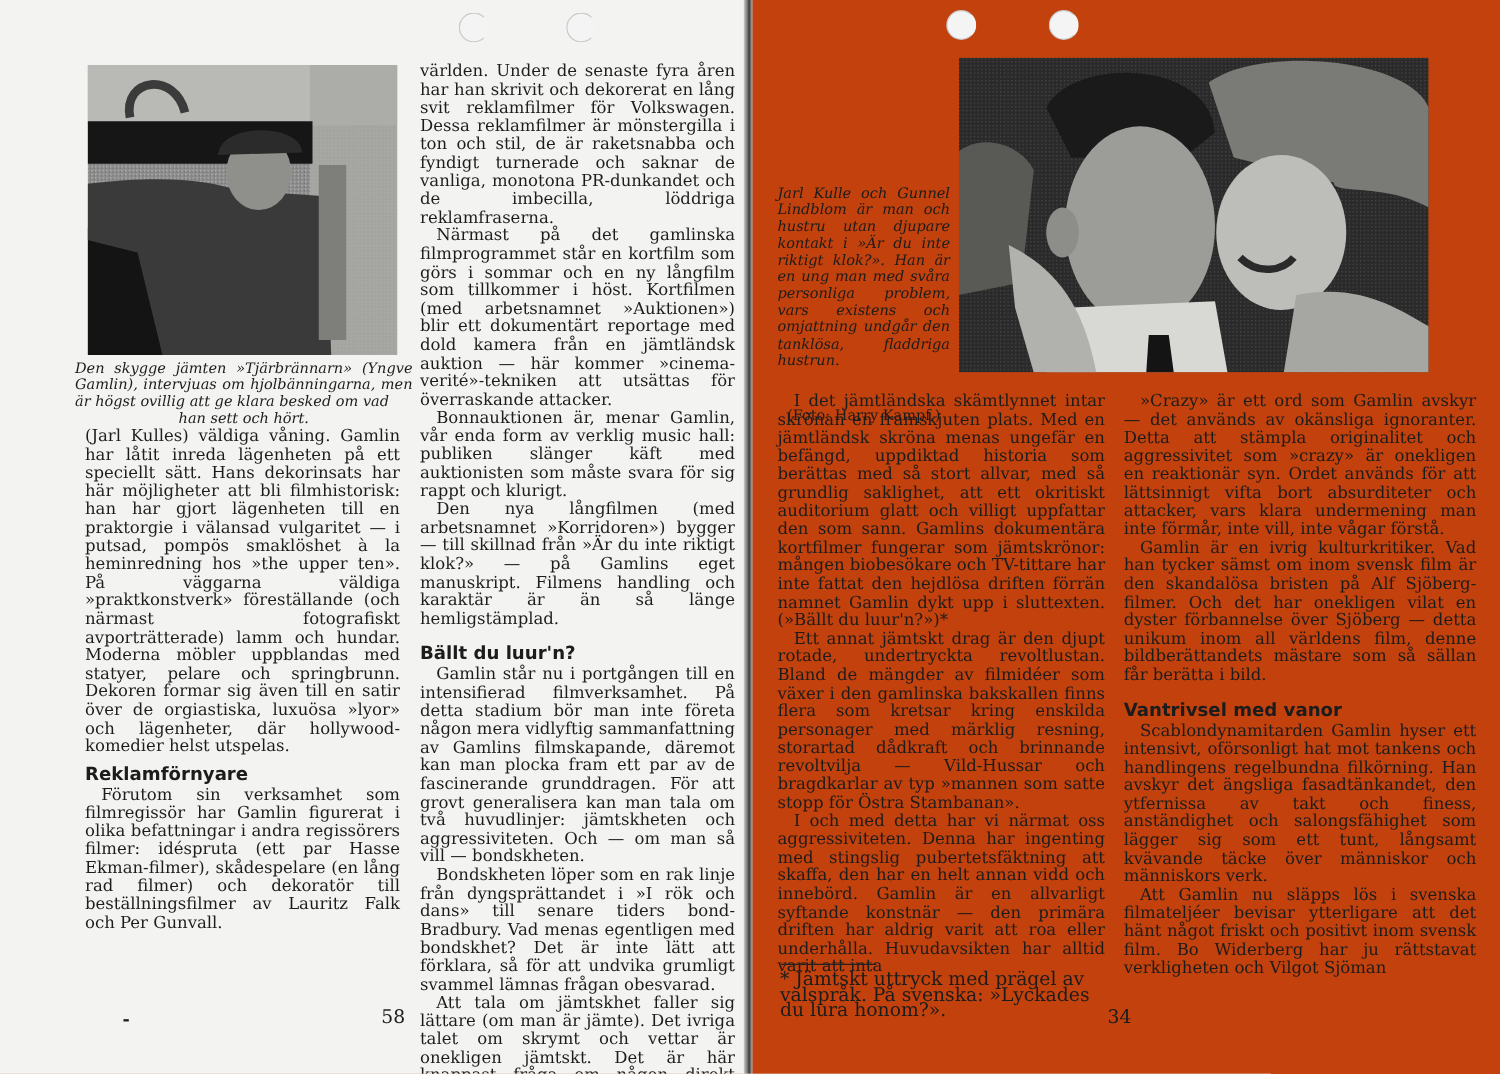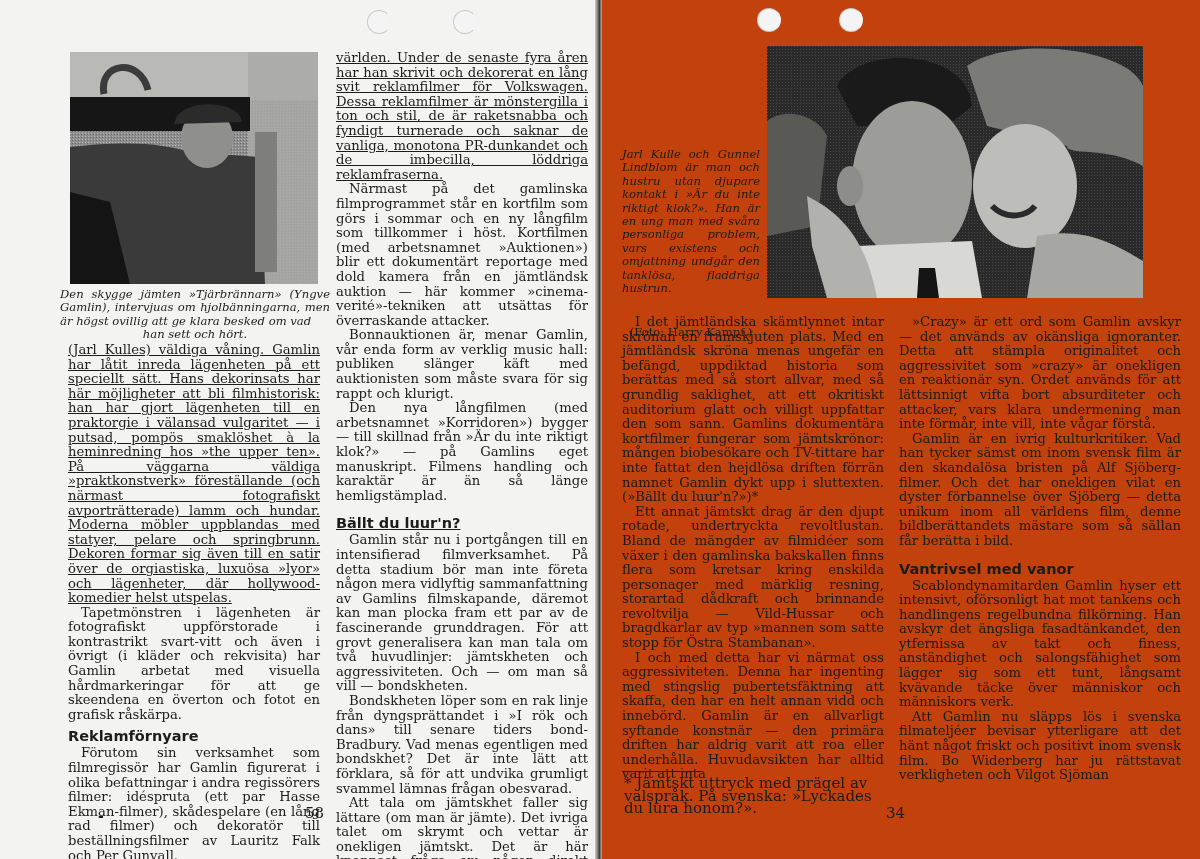--- a/index.html
+++ b/index.html
@@ -14,21 +14,21 @@
   .page.right { left: 602px; width: 708px; background: #c2410c; }
   .spine {
     position: absolute; left: 595px; top: 0; width: 8px; height: 859px;
     background: linear-gradient(90deg, #cfcfcf 0%, #6c6c6c 40%, #3a3a3a 55%, #8a8a8a 75%, #d8d8d8 100%);
   }
   .punch { position: absolute; width: 22px; height: 22px; border-radius: 50%;
     border: 1px solid #c9c9c9; border-right-color: transparent; background: #f4f4f4; }
 
   .col { position: absolute; font-size: 13.2px; line-height: 14.6px; text-align: justify; }
   .col p { margin: 0; text-indent: 13px; }
-  .col p.noindent { text-indent: 0; text-decoration: underline; }
+  .col p.noindent { text-indent: 0; }
   .col h3 {
     font-family: "DejaVu Sans", "Liberation Sans", sans-serif; font-weight: bold;
     font-size: 14.5px; margin: 6px 0 1px 0; line-height: 17px;
   }
   .caption { font-style: italic; font-size: 11.6px; line-height: 13.4px; text-align: justify; position: absolute; }
   .caption .last { text-align: center; display: block; }
   .photo { position: absolute; overflow: hidden; }
   .pageno { position: absolute; font-size: 15px; }
   .footnote-rule { position: absolute; height: 1px; background: #222; }
   .footnote { position: absolute; font-size: 15px; line-height: 12.5px; }
@@ -62,32 +62,31 @@
       <rect x="185" y="80" width="22" height="140" fill="#7e7e7a"></rect>
     </svg>
   </div>
   <div class="caption" style="left:60px; top:288px; width:270px;">
     <span>Den skygge jämten »Tjärbrännarn» (Yngve Gamlin), intervjuas om hjolbänningarna, men är högst ovillig att ge klara besked om vad</span>
     <span class="last">han sett och hört.</span>
   </div>
 
   <div class="col" style="left:68px; top:343px; width:252px;">
     <p class="noindent">(Jarl Kulles) väldiga våning. Gamlin har låtit inreda lägenheten på ett speciellt sätt. Hans dekorinsats har här möjligheter att bli filmhistorisk: han har gjort lägenheten till en praktorgie i välansad vulgaritet — i putsad, pompös smaklöshet à la heminredning hos »the upper ten». På väggarna väldiga »praktkonstverk» föreställande (och närmast fotografiskt avporträtterade) lamm och hundar. Moderna möbler uppblandas med statyer, pelare och springbrunn. Dekoren formar sig även till en satir över de orgiastiska, luxuösa »lyor» och lägenheter, där hollywood-komedier helst utspelas.</p>
-    <p>Tapetmönstren i lägenheten är fotografiskt uppförstorade i kontrastrikt svart-vitt och även i övrigt (i kläder och rekvisita) har Gamlin arbetat med visuella hårdmarkeringar för att ge skeendena en överton och fotot en grafisk råskärpa.</p>
     <h3>Reklamförnyare</h3>
     <p>Förutom sin verksamhet som filmregissör har Gamlin figurerat i olika befattningar i andra regissörers filmer: idéspruta (ett par Hasse Ekman-filmer), skådespelare (en lång rad filmer) och dekoratör till beställningsfilmer av Lauritz Falk och Per Gunvall.</p>
 
   </div>
 
   <div class="col" style="left:336px; top:51px; width:252px;">
     <p class="noindent">världen. Under de senaste fyra åren har han skrivit och dekorerat en lång svit reklamfilmer för Volkswagen. Dessa reklamfilmer är mönstergilla i ton och stil, de är raketsnabba och fyndigt turnerade och saknar de vanliga, monotona PR-dunkandet och de imbecilla, löddriga reklamfraserna.</p>
     <p>Närmast på det gamlinska filmprogrammet står en kortfilm som görs i sommar och en ny långfilm som tillkommer i höst. Kortfilmen (med arbetsnamnet »Auktionen») blir ett dokumentärt reportage med dold kamera från en jämtländsk auktion — här kommer »cinema-verité»-tekniken att utsättas för överraskande attacker.</p>
     <p>Bonnauktionen är, menar Gamlin, vår enda form av verklig music hall: publiken slänger käft med auktionisten som måste svara för sig rappt och klurigt.</p>
     <p>Den nya långfilmen (med arbetsnamnet »Korridoren») bygger — till skillnad från »Är du inte riktigt klok?» — på Gamlins eget manuskript. Filmens handling och karaktär är än så länge hemligstämplad.</p>
-    <h3 style="margin-top:12px;text-decoration:underline;">Bällt du luur'n?</h3>
+    <h3 style="margin-top:12px;">Bällt du luur'n?</h3>
     <p>Gamlin står nu i portgången till en intensifierad filmverksamhet. På detta stadium bör man inte företa någon mera vidlyftig sammanfattning av Gamlins filmskapande, däremot kan man plocka fram ett par av de fascinerande grunddragen. För att grovt generalisera kan man tala om två huvudlinjer: jämtskheten och aggressiviteten. Och — om man så vill — bondskheten.</p>
     <p>Bondskheten löper som en rak linje från dyngsprättandet i »I rök och dans» till senare tiders bond-Bradbury. Vad menas egentligen med bondskhet? Det är inte lätt att förklara, så för att undvika grumligt svammel lämnas frågan obesvarad.</p>
     <p>Att tala om jämtskhet faller sig lättare (om man är jämte). Det ivriga talet om skrymt och vettar är onekligen jämtskt. Det är här knappast fråga om någon direkt vidskepelse, utan snarare en sublim variant av mytomani, en underfundig romantisering av vardagen, men även en stark traditionalism som</p>
   </div>
 
   <div class="dash-mark" style="left:98px; top:808px;">-</div>
   <div class="pageno" style="left:305px; top:804px;">58</div>
 </div>
 
 <div class="spine"></div>

